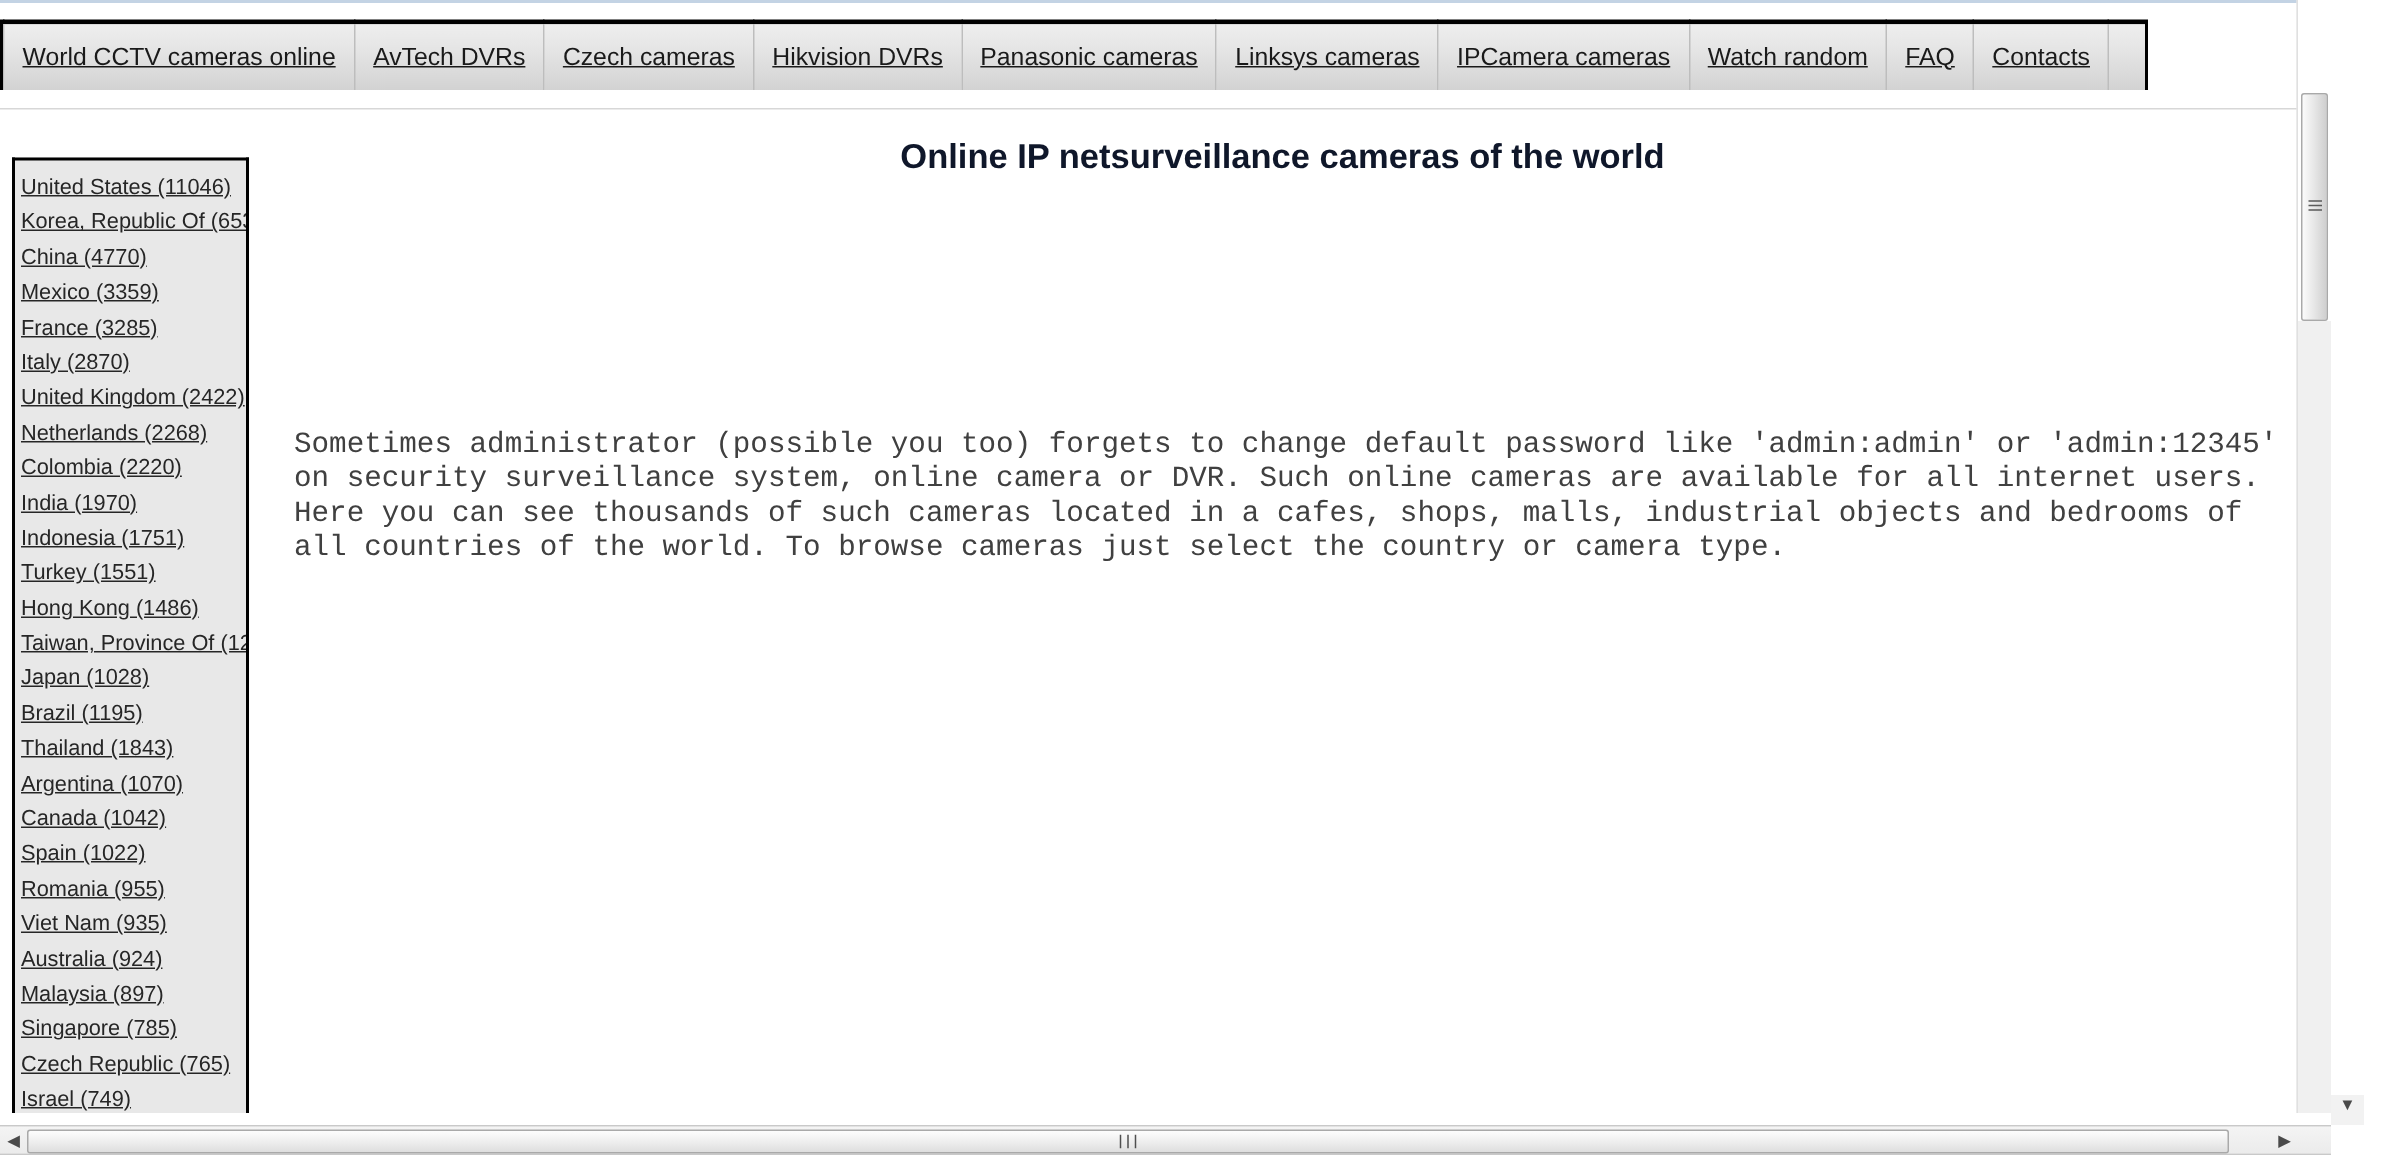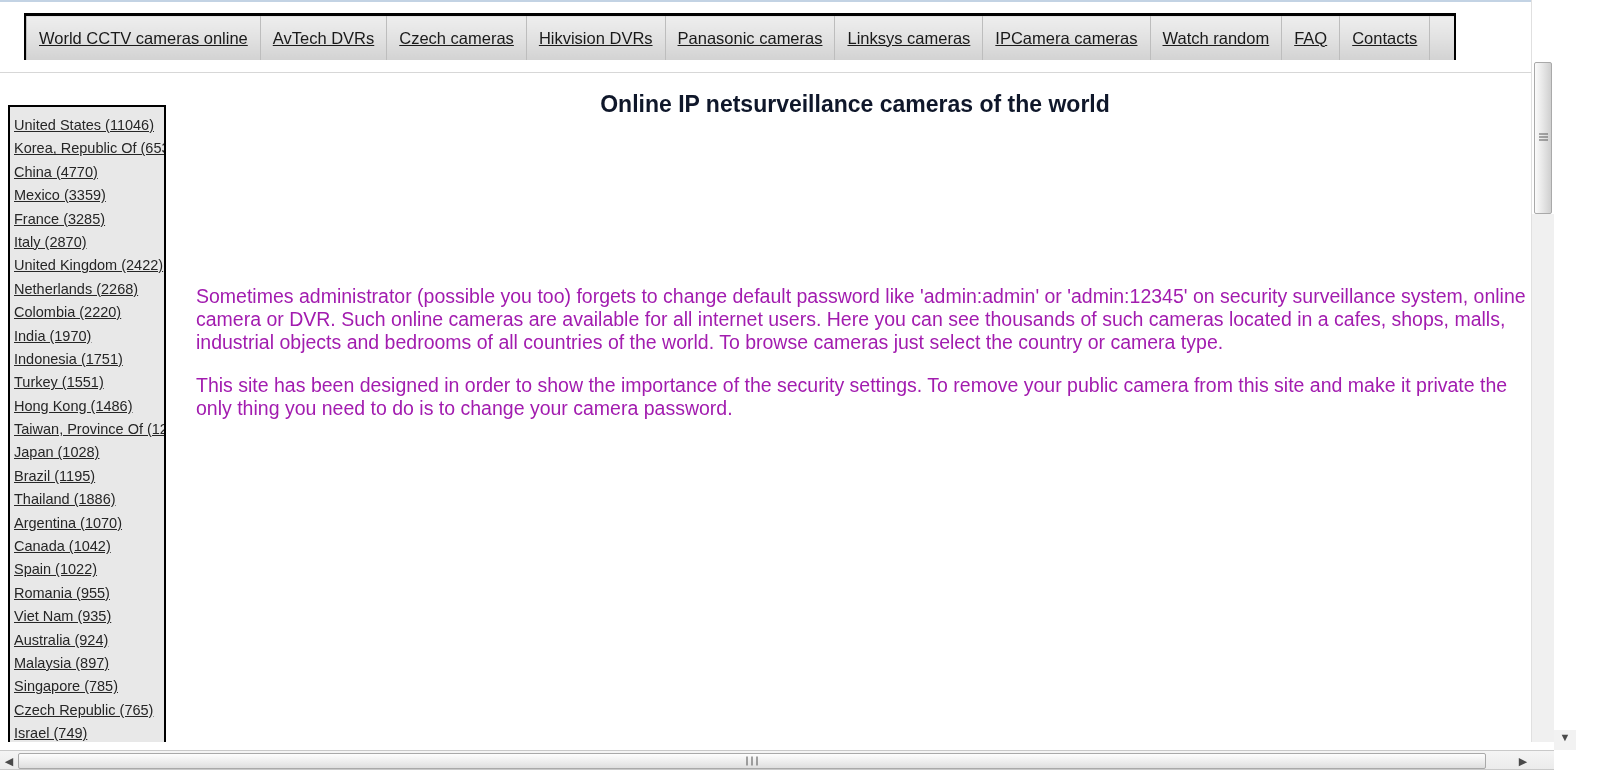--- a/index.html
+++ b/index.html
@@ -33,21 +33,20 @@
     border-top: 2px solid #c3d3e4;
   }
 
   
   #nav-wrap {
     position: absolute;
     left: 0;
     top: 13px;
     width: 1554px;
     height: 44px;
-    margin-left: 24px;
   }
   #nav-table {
     border-collapse: collapse;
     border-top: 3px solid #000000;
     border-bottom: 3px solid #000000;
     border-left: 2px solid #000000;
     border-right: 2px solid #000000;
     height: 44px;
     width: 1300px;
     table-layout: auto;
@@ -137,22 +136,22 @@
   #intro {
     position: absolute;
     left: 16px;
     top: 195px;
     width: 1340px;
   }
   #intro p {
     margin: 0 0 20px 0;
     font-size: 19.5px;
     line-height: 23px;
-    color: #a21caf;
-    font-family: Liberation Sans, sans-serif;
+    color: #404040;
+    font-family: Liberation Mono, monospace;
   }
 
   
   #vscroll {
     position: absolute;
     right: 0;
     top: 0;
     width: 22px;
     height: 742px;
     background: #f0f0f0;
@@ -336,38 +335,37 @@
       <div class="country-item"><a href="#">United Kingdom (2422)</a></div>
       <div class="country-item"><a href="#">Netherlands (2268)</a></div>
       <div class="country-item"><a href="#">Colombia (2220)</a></div>
       <div class="country-item"><a href="#">India (1970)</a></div>
       <div class="country-item"><a href="#">Indonesia (1751)</a></div>
       <div class="country-item"><a href="#">Turkey (1551)</a></div>
       <div class="country-item"><a href="#">Hong Kong (1486)</a></div>
       <div class="country-item"><a href="#">Taiwan, Province Of (1295)</a></div>
       <div class="country-item"><a href="#">Japan (1028)</a></div>
       <div class="country-item"><a href="#">Brazil (1195)</a></div>
-      <div class="country-item"><a href="#">Thailand (1886)</a></div>
+      <div class="country-item"><a href="#">Thailand (1843)</a></div>
       <div class="country-item"><a href="#">Argentina (1070)</a></div>
       <div class="country-item"><a href="#">Canada (1042)</a></div>
       <div class="country-item"><a href="#">Spain (1022)</a></div>
       <div class="country-item"><a href="#">Romania (955)</a></div>
       <div class="country-item"><a href="#">Viet Nam (935)</a></div>
       <div class="country-item"><a href="#">Australia (924)</a></div>
       <div class="country-item"><a href="#">Malaysia (897)</a></div>
       <div class="country-item"><a href="#">Singapore (785)</a></div>
       <div class="country-item"><a href="#">Czech Republic (765)</a></div>
       <div class="country-item"><a href="#">Israel (749)</a></div>
     </div>
 
     <div id="main">
       <h1 id="page-title">Online IP netsurveillance cameras of the world</h1>
       <div id="intro">
         <p>Sometimes administrator (possible you too) forgets to change default password like 'admin:admin' or 'admin:12345' on security surveillance system, online camera or DVR. Such online cameras are available for all internet users. Here you can see thousands of such cameras located in a cafes, shops, malls, industrial objects and bedrooms of all countries of the world. To browse cameras just select the country or camera type.</p>
-        <p>This site has been designed in order to show the importance of the security settings. To remove your public camera from this site and make it private the only thing you need to do is to change your camera password.</p>
       </div>
     </div>
   </div>
 
   <div id="vscroll">
     <div id="vscroll-track-top"></div>
     <div id="vscroll-thumb">
       <div class="grip">
         <i></i>
           <i></i>

